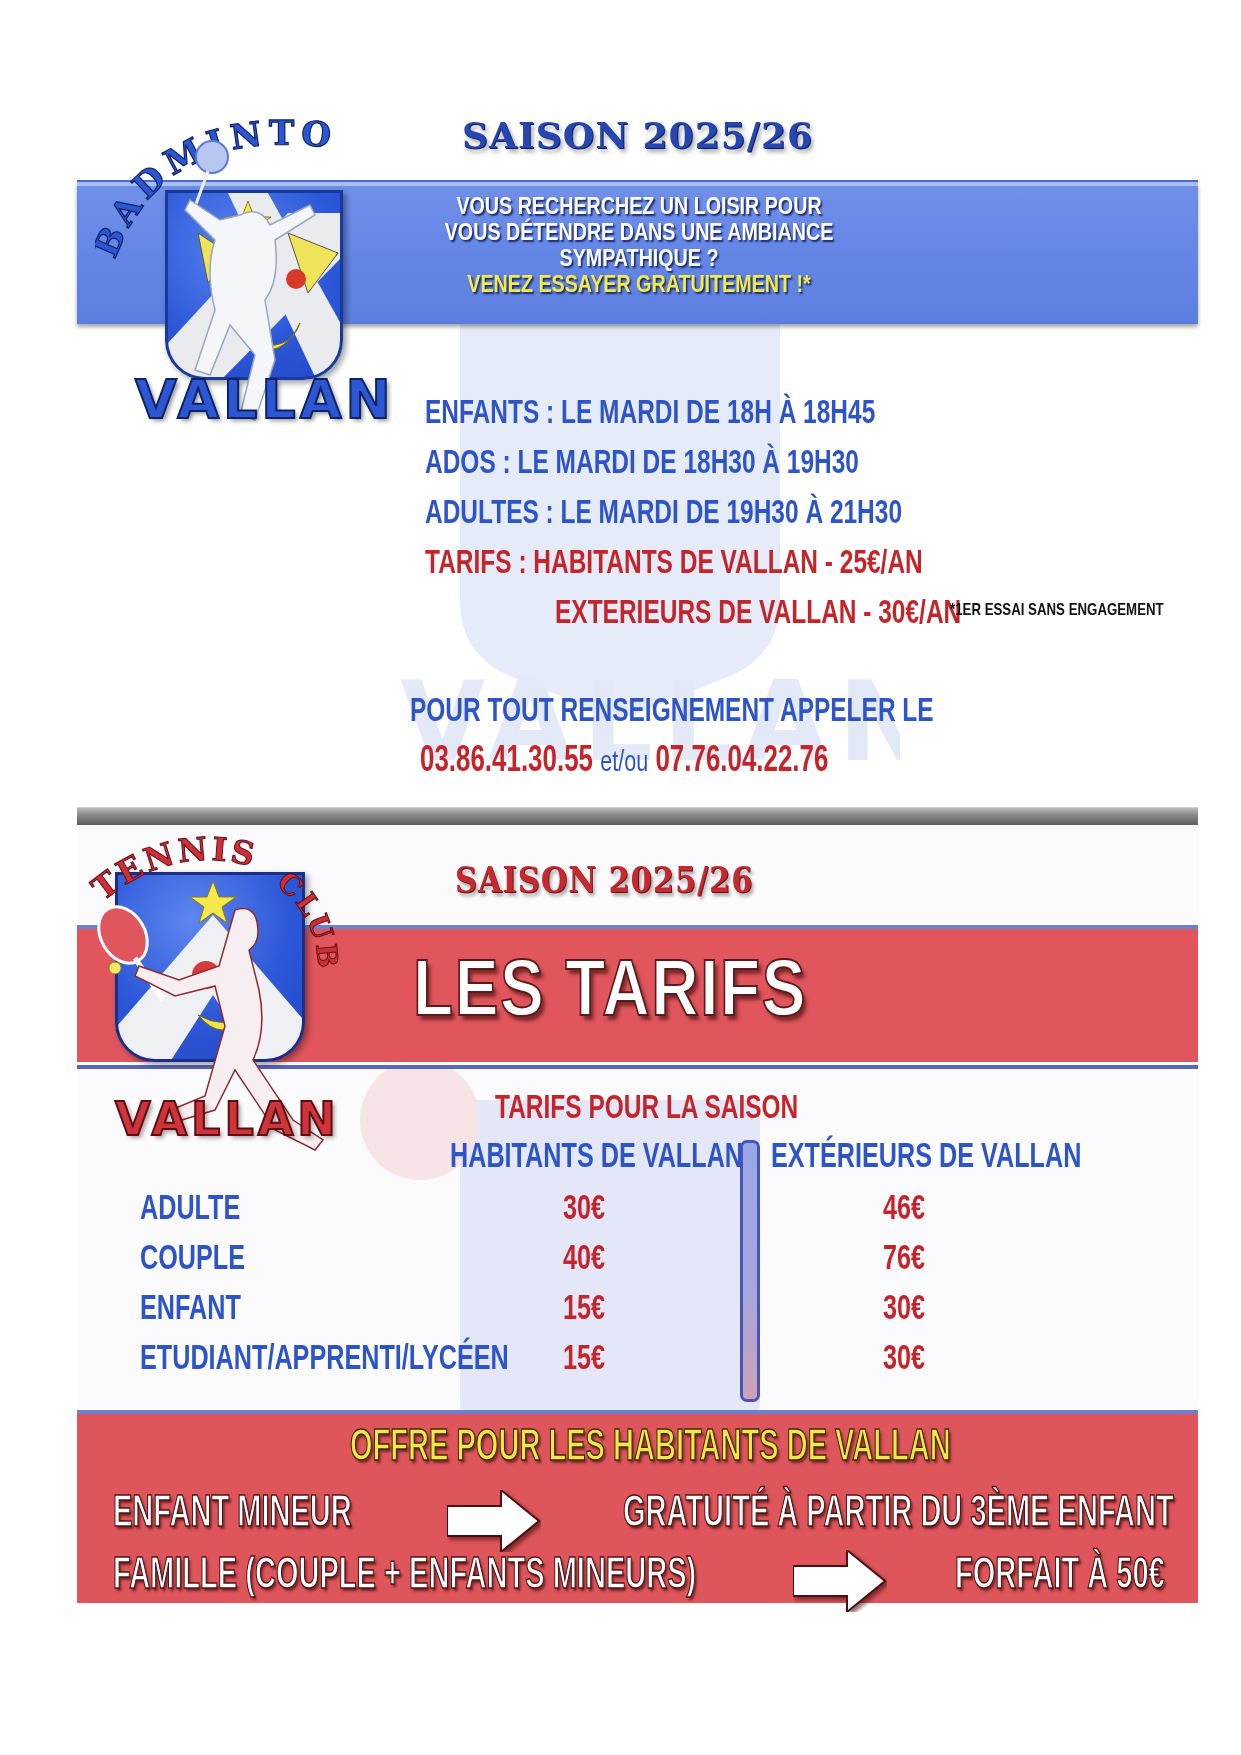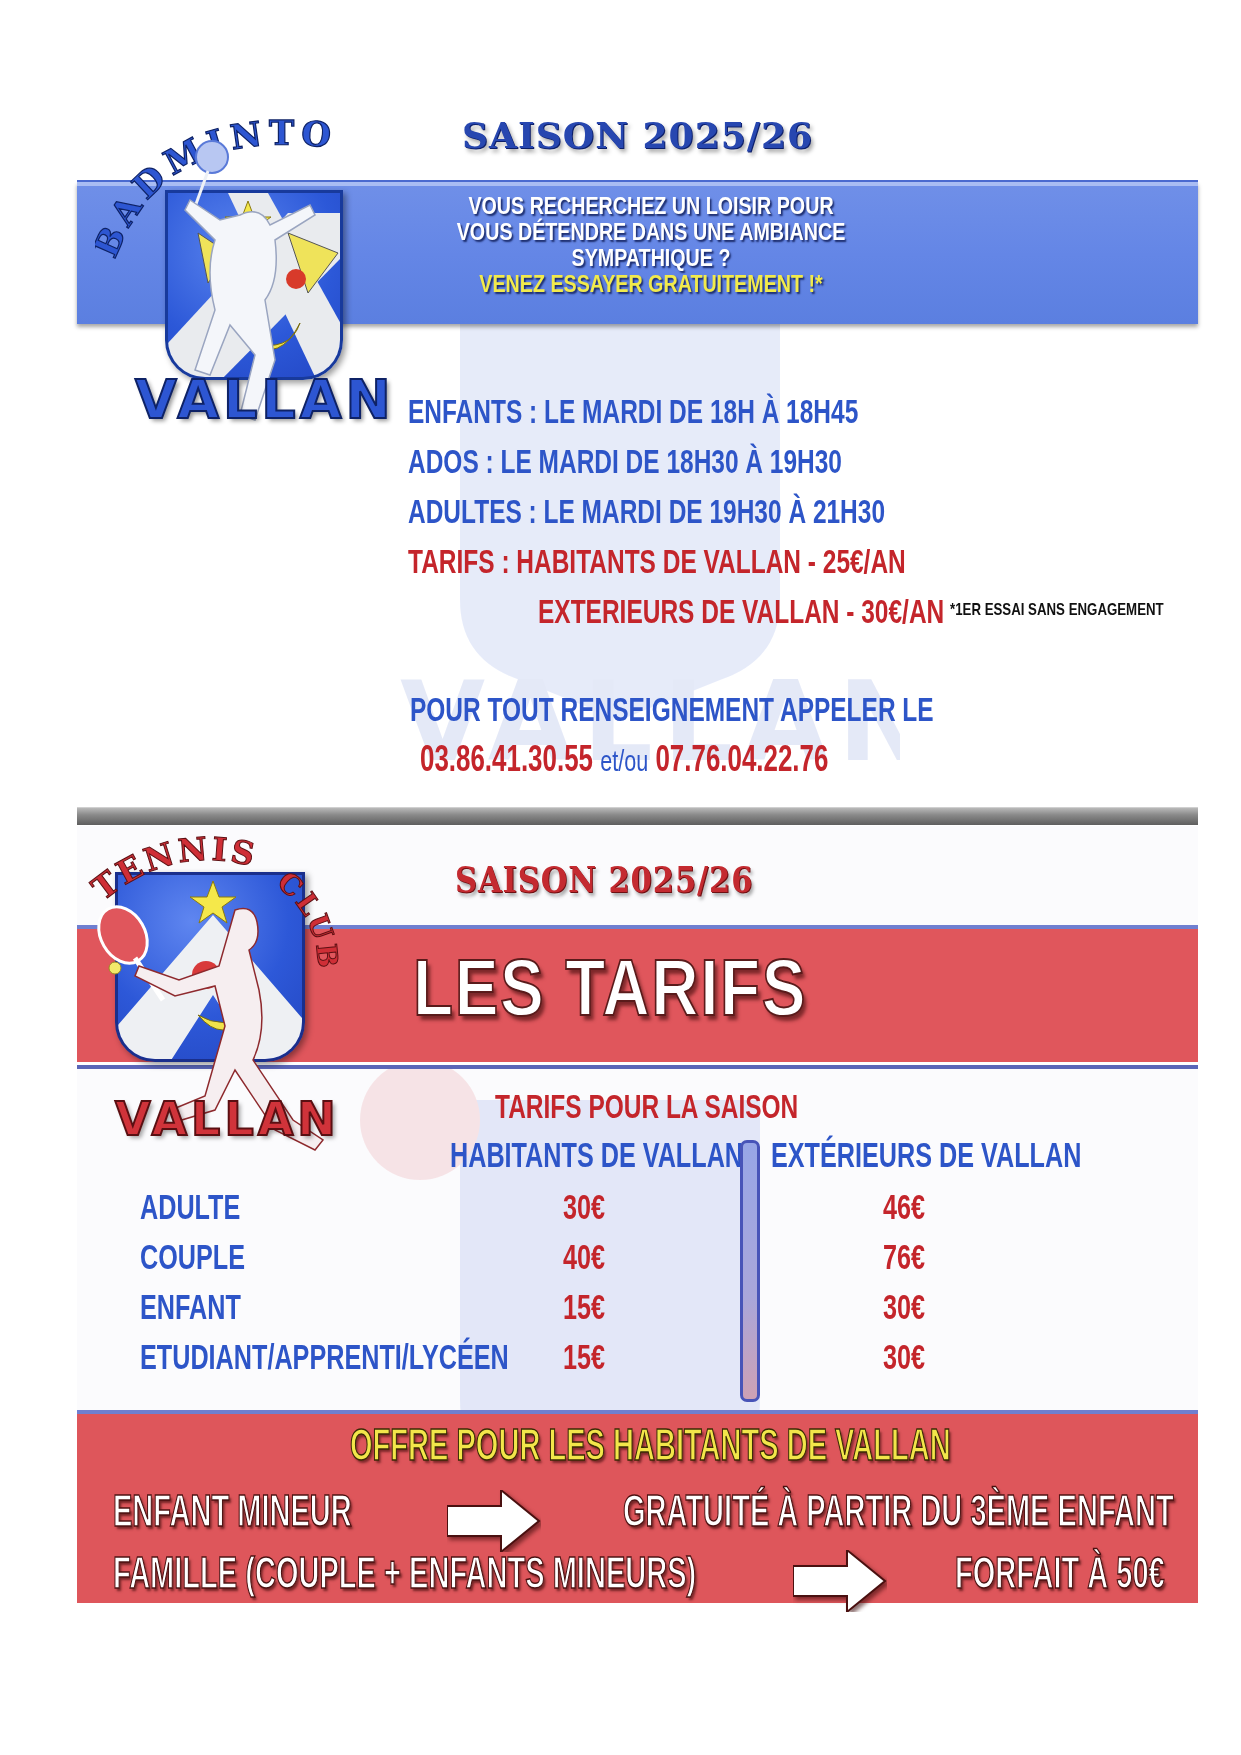--- a/index.html
+++ b/index.html
@@ -14,21 +14,21 @@
     letter-spacing: 1px; color: #2747b0;
     text-shadow: 1px 1px 0 #0d1f6a, 3px 4px 4px rgba(0,0,0,0.35);
   }
   .bad-band {
     position: absolute; left: 77px; top: 182px; width: 1121px; height: 142px;
     background: linear-gradient(180deg, #6f8fe8 0%, #6486e6 50%, #5b7fe0 100%);
     border-top: 4px solid #a9bdf3;
     box-shadow: 0 -2px 0 #4a6ad0, 0 3px 4px rgba(0,0,0,0.35);
   }
   .bad-band-text {
-    position: absolute; left: 401px; top: 193px; width: 500px; text-align: center;
+    position: absolute; left: 389px; top: 193px; width: 500px; text-align: center;
   }
   .bad-band-line {
     display: block; font-family: "Liberation Sans", sans-serif; font-weight: bold;
     font-size: 24px; line-height: 26px; color: #ffffff; letter-spacing: 0px;
     transform: scaleX(0.82); text-shadow: 2px 2px 2px #1a2a6a;
   }
   .bad-band-cta {
     display: block; font-weight: bold; font-size: 24px; line-height: 26px;
     color: #f2ea4b; transform: scaleX(0.82); text-shadow: 2px 2px 2px #1a2a6a;
   }
@@ -42,21 +42,21 @@
     border: 3px solid #183a9c; border-radius: 0 0 40px 40px;
     box-shadow: 3px 3px 6px rgba(0,0,0,0.4);
     overflow: hidden;
   }
   .bad-vallan {
     position: absolute; left: 40px; top: 258px; font-family: "DejaVu Sans", sans-serif;
     font-size: 54px; font-weight: bold; letter-spacing: 4px; color: #2d56d2;
     -webkit-text-stroke: 2px #0e2266; text-shadow: 3px 3px 4px rgba(0,0,0,0.4);
   }
 
-  .bad-schedule { position: absolute; left: 408px; top: 386px; }
+  .bad-schedule { position: absolute; left: 425px; top: 386px; }
   .sched-line {
     display: block; font-weight: bold; font-size: 34px; line-height: 50px;
     color: #2d55c8; transform: scaleX(0.72); transform-origin: left center; white-space: nowrap;
   }
   .sched-red { color: #c4252b; }
   .sched-indent { margin-left: 130px; }
   .footnote {
     position: absolute; left: 950px; top: 600px; font-weight: bold; font-size: 17px;
     color: #111; transform: scaleX(0.78); transform-origin: left center; white-space: nowrap;
   }

